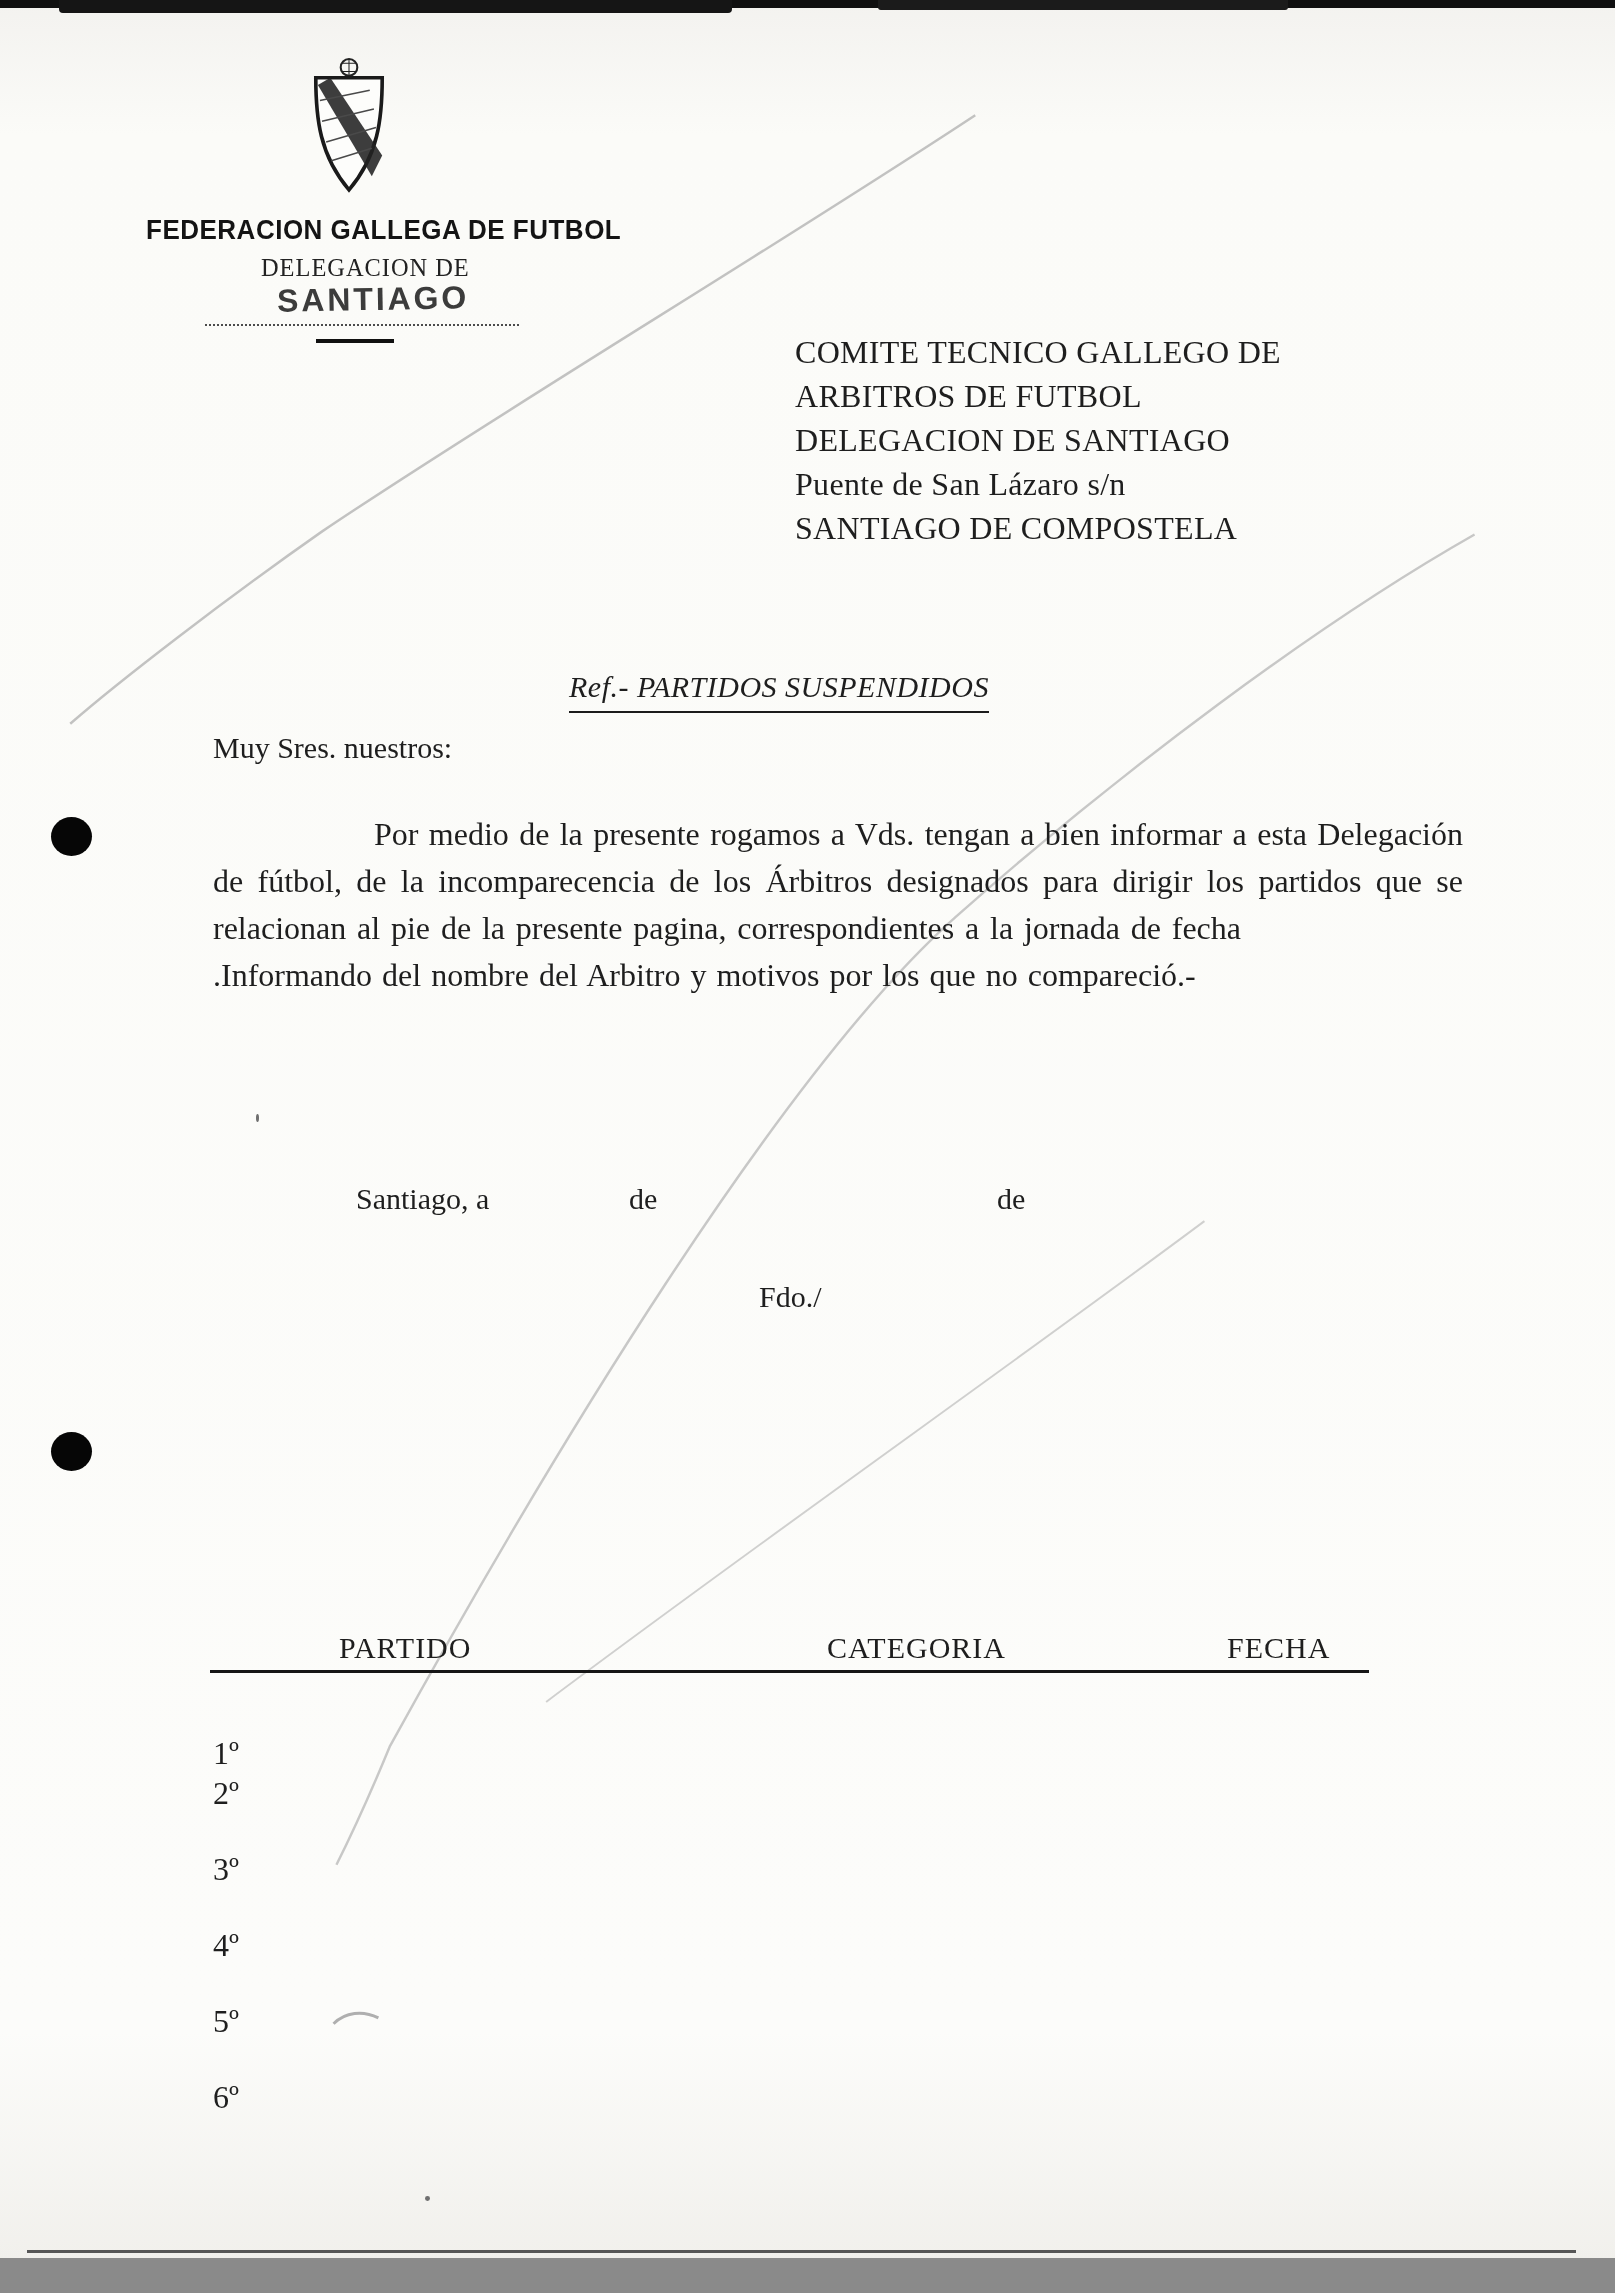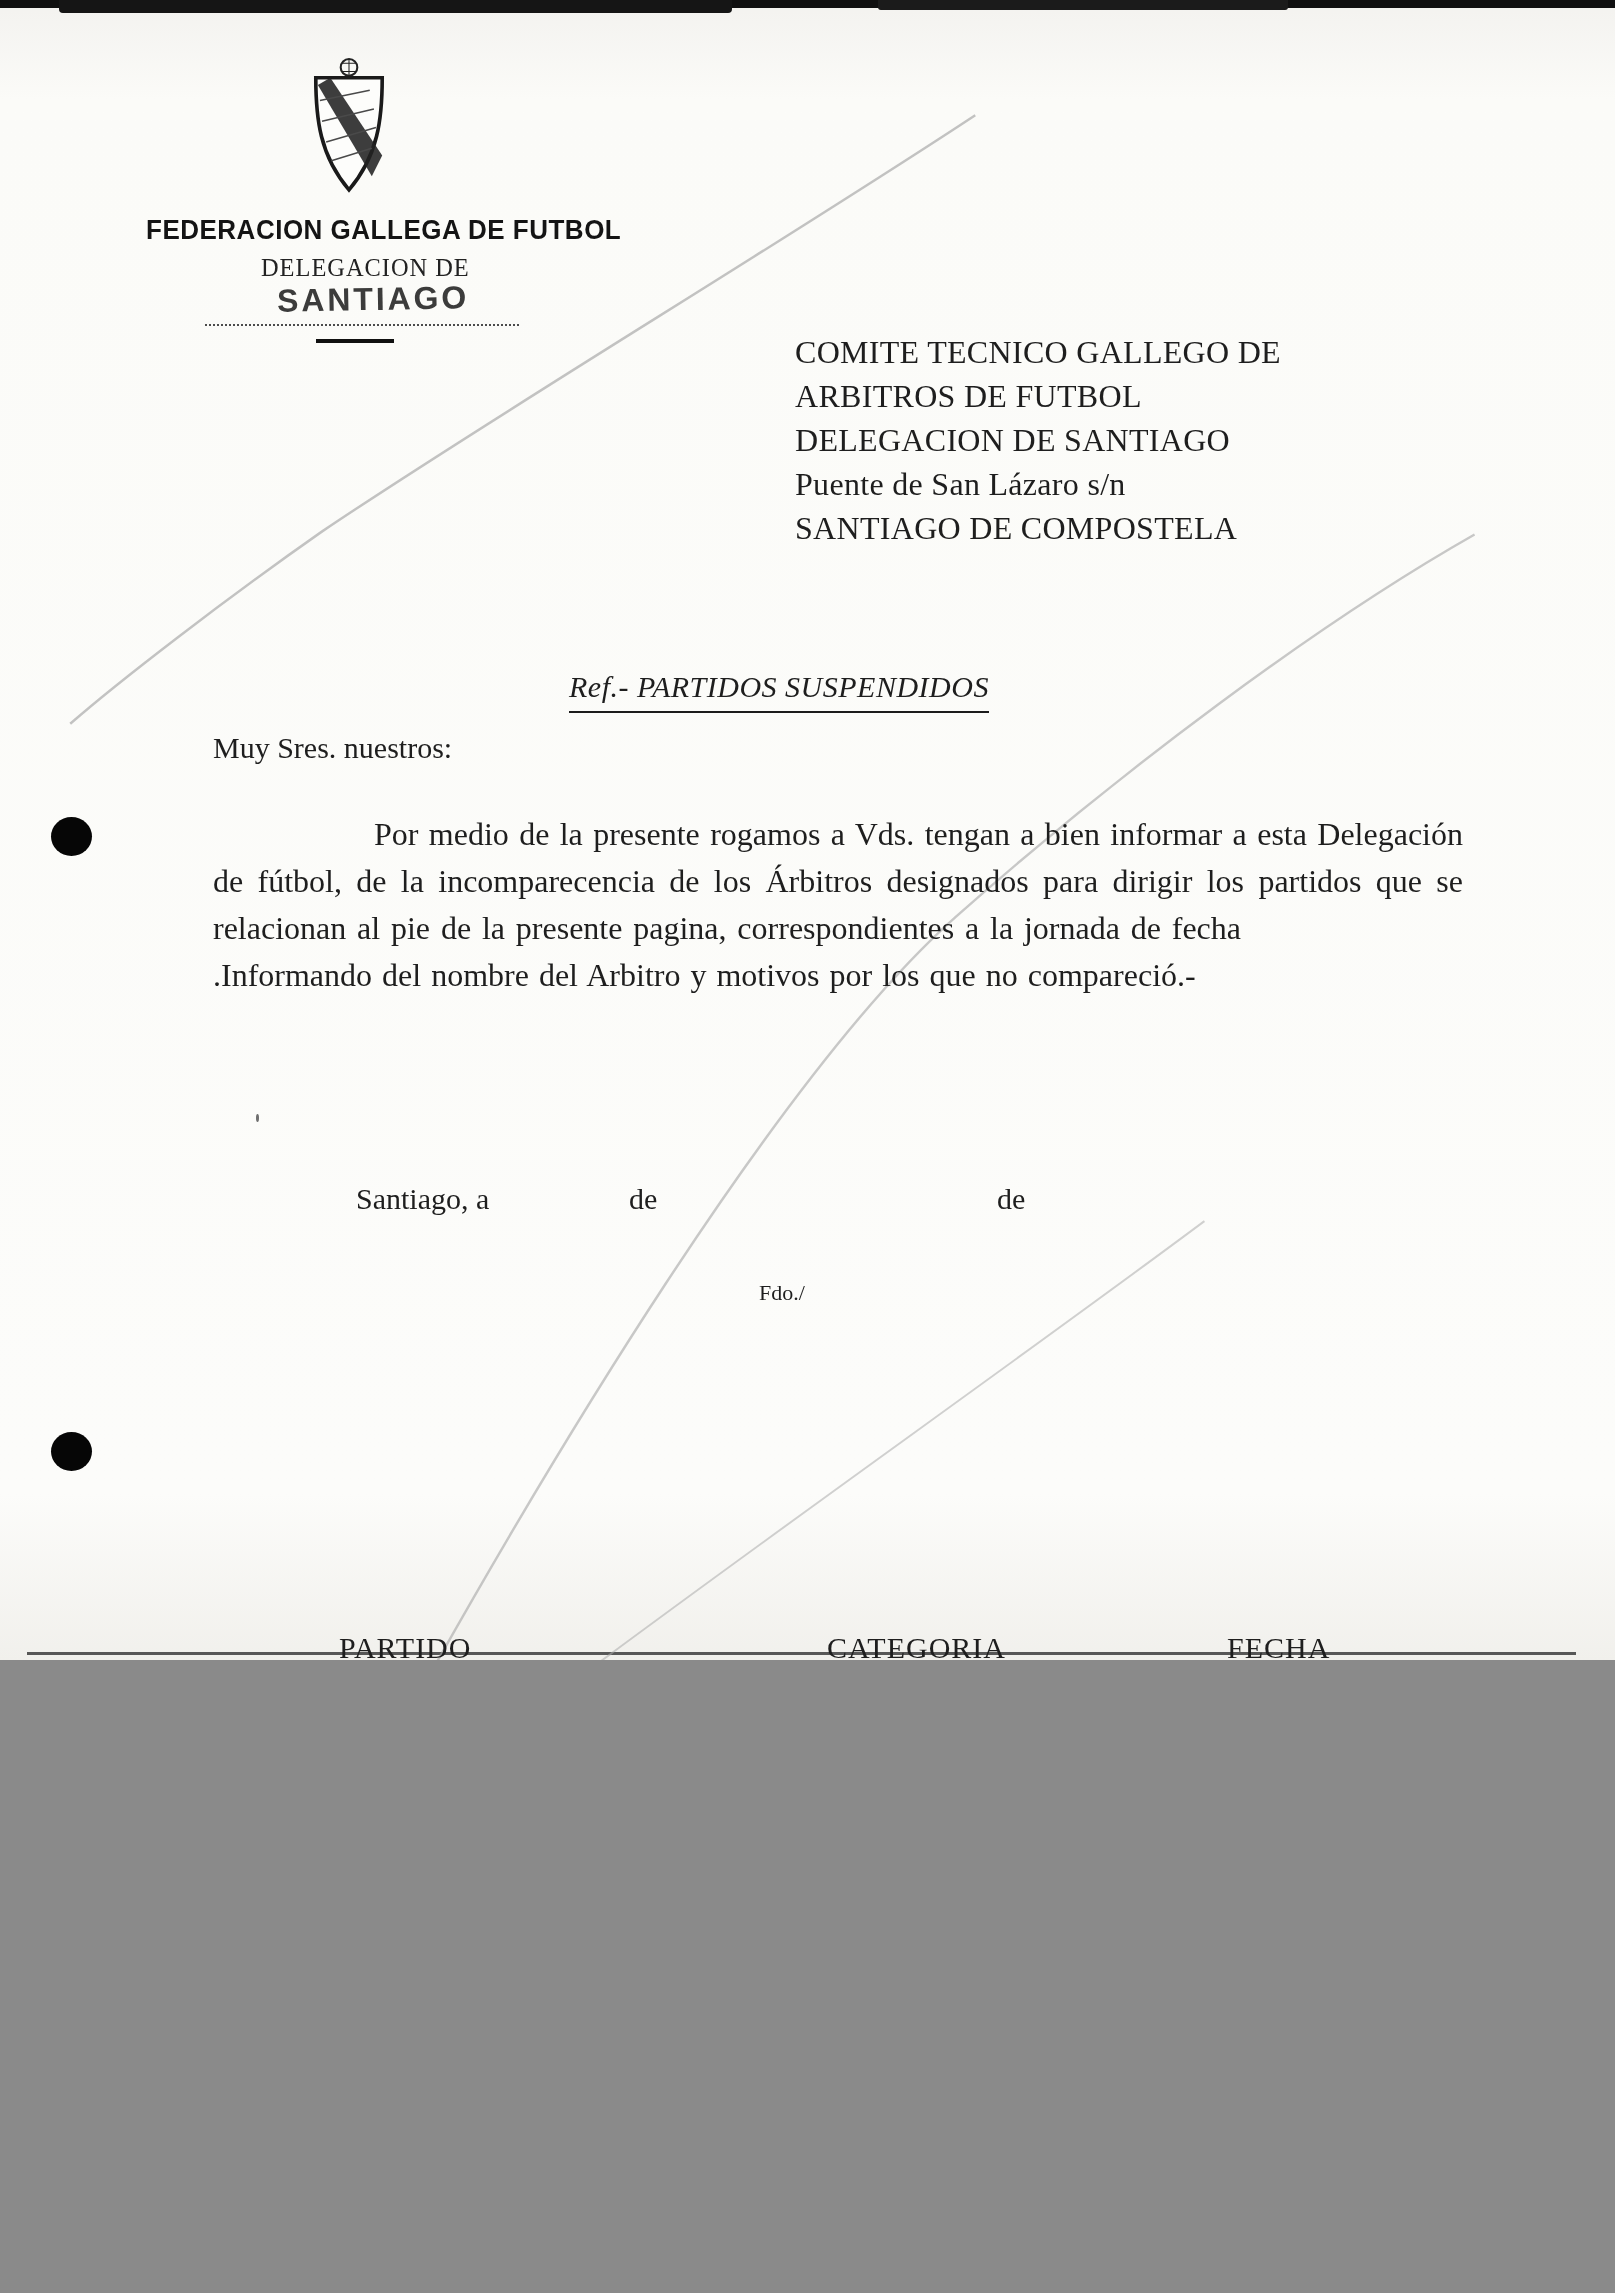--- a/index.html
+++ b/index.html
@@ -1,18 +1,18 @@
 <!DOCTYPE html>
 <html><head>
 <meta charset="utf-8">
 <style>
   html,body{margin:0;padding:0;background:#8a8a8a;}
   .page{
     position:relative;
-    width:1615px;height:1660px;
+    width:1615px;height:2258px;
     margin:0 auto;
     background:linear-gradient(180deg,#f3f2ef 0%,#fbfbf8 6%,#fcfcfa 90%,#f1f0ec 100%);
     font-family:"Liberation Serif", serif;
     color:#1e1e1e;
     overflow:hidden;
   }
   
   .scan-top{position:absolute;top:0;left:0;width:100%;height:7.8px;background:#101010;}
   .scan-top-b1{position:absolute;top:0;left:59px;width:673px;height:12.7px;background:#151515;border-radius:0 0 3.9px 3.9px;}
   .scan-top-b2{position:absolute;top:0;left:878px;width:410px;height:9.8px;background:#1b1b1b;border-radius:0 0 2.9px 2.9px;}
@@ -60,21 +60,21 @@
   }
   .fecha-blank{display:inline-block;width:222px;height:1px;}
 
   .para2{position:absolute;left:356px;top:1092px;font-size:30px;}
 
   .dateline span{position:absolute;font-size:30px;top:1182px;}
   .dl-city{left:356px;}
   .dl-de1{left:629px;}
   .dl-de2{left:997px;}
 
-  .fdo{position:absolute;left:759px;top:1280px;font-size:22px;}
+  .fdo{position:absolute;left:759px;top:1280px;font-size:30px;}
 
   
   .thead span{position:absolute;top:1631px;font-size:30px;letter-spacing:1px;}
   .th-partido{left:339px;}
   .th-categoria{left:827px;}
   .th-fecha{left:1227px;}
   .header-rule{position:absolute;left:210px;top:1670px;width:1159px;height:2.9px;background:#161616;}
   .row-num{position:absolute;left:213px;font-size:32px;}
   .r1{top:1699px;margin-top:36px;} .r2{top:1775px;} .r3{top:1851px;}
   .r4{top:1927px;} .r5{top:2003px;} .r6{top:2079px;}

